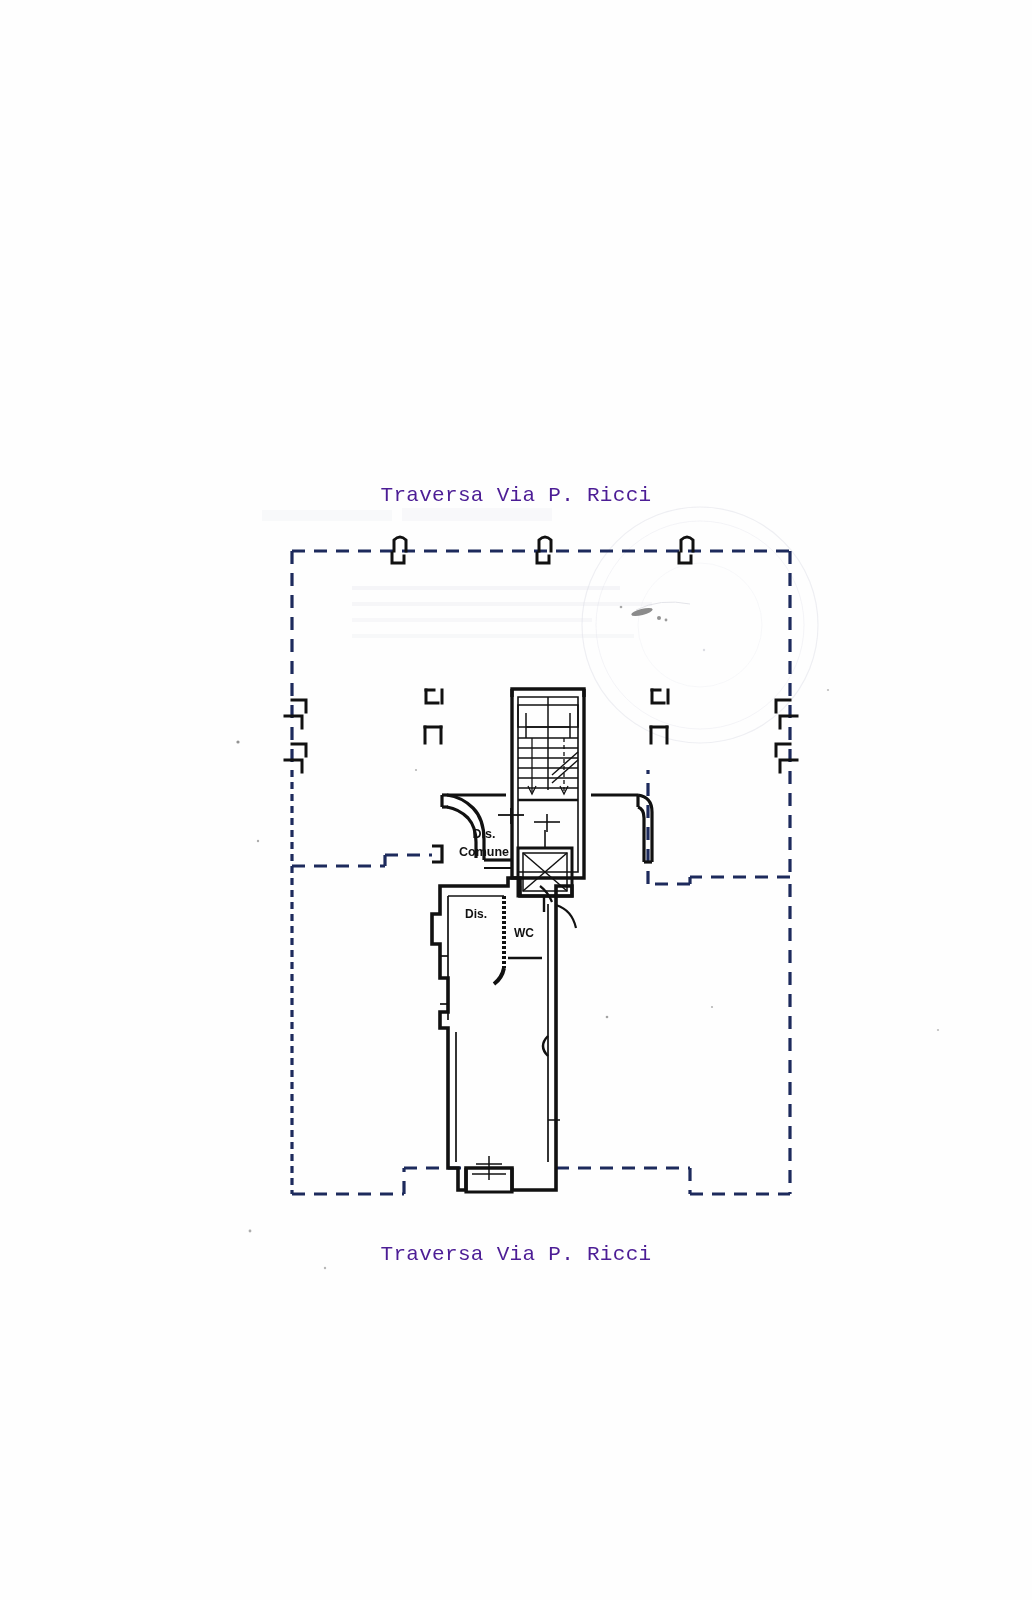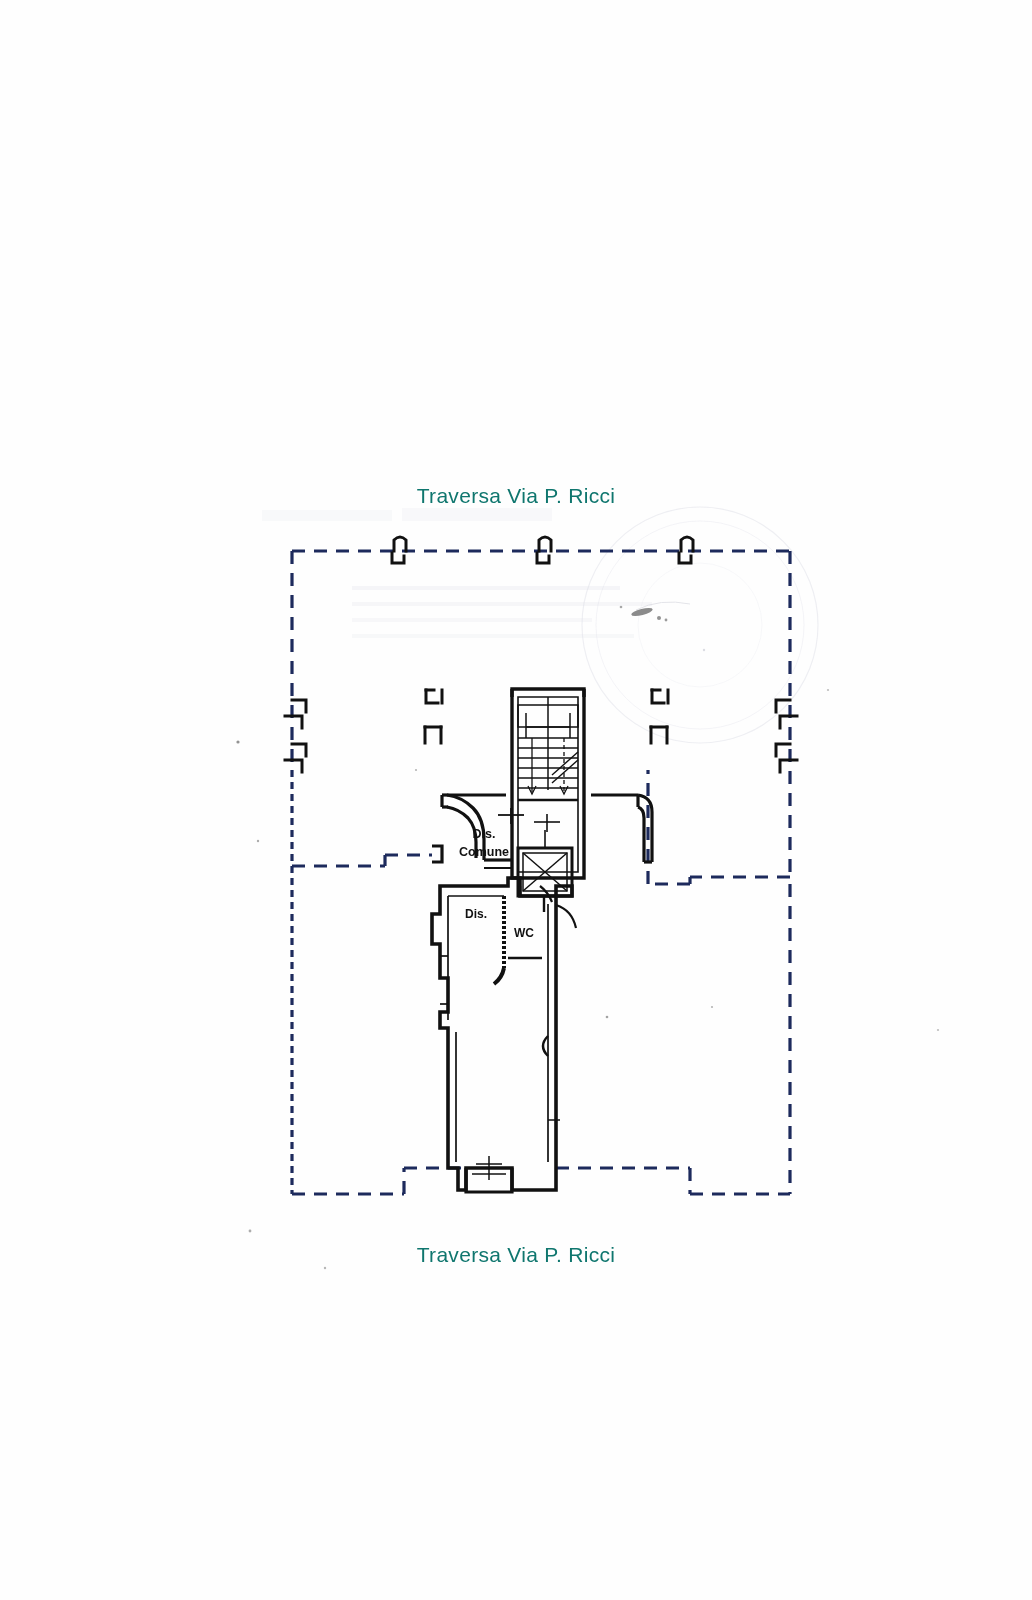--- a/index.html
+++ b/index.html
@@ -18,24 +18,24 @@
   #sheet {
     position: absolute;
     inset: 0;
     background: #fefefe;
   }
   .street-label {
     position: absolute;
     left: 0;
     width: 100%;
     text-align: center;
-    font-family: Liberation Sans, sans-serif;
+    font-family: Liberation Mono, monospace;
     font-size: 21px;
     letter-spacing: 0.3px;
-    color: #0f766e;
+    color: #4c1d95;
     white-space: nowrap;
   }
   #street-top { top: 484px; }
   #street-bottom { top: 1243px; }
   #plan-svg {
     position: absolute;
     left: 0;
     top: 0;
     width: 1032px;
     height: 1600px;

